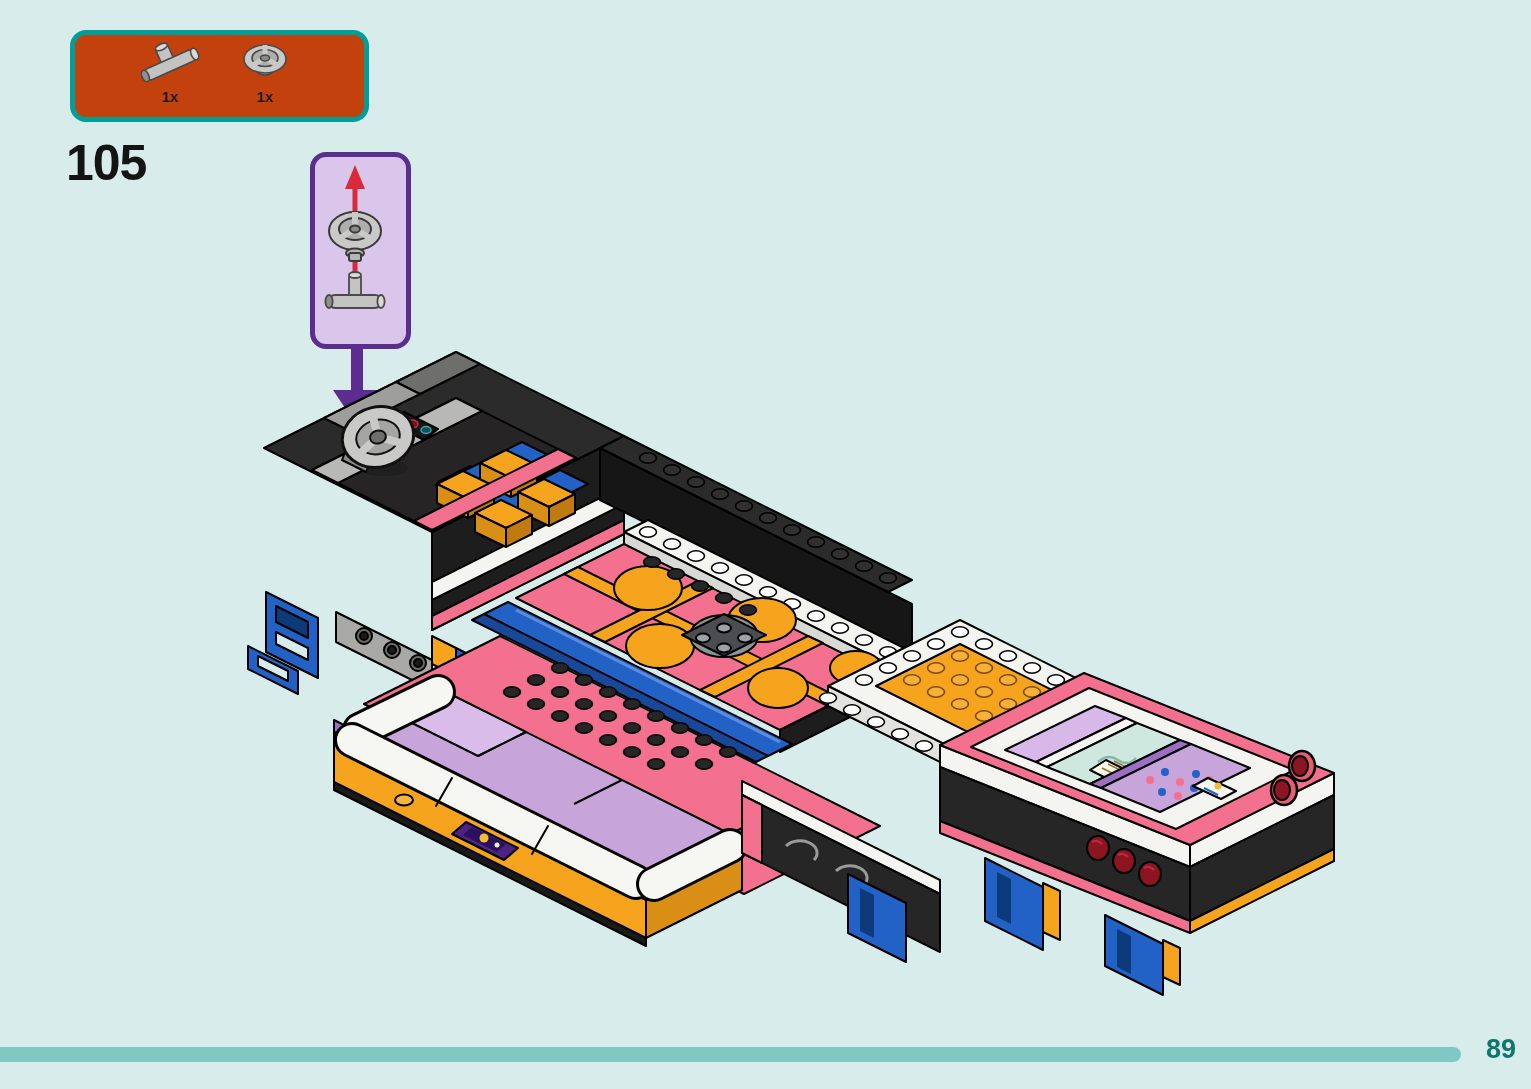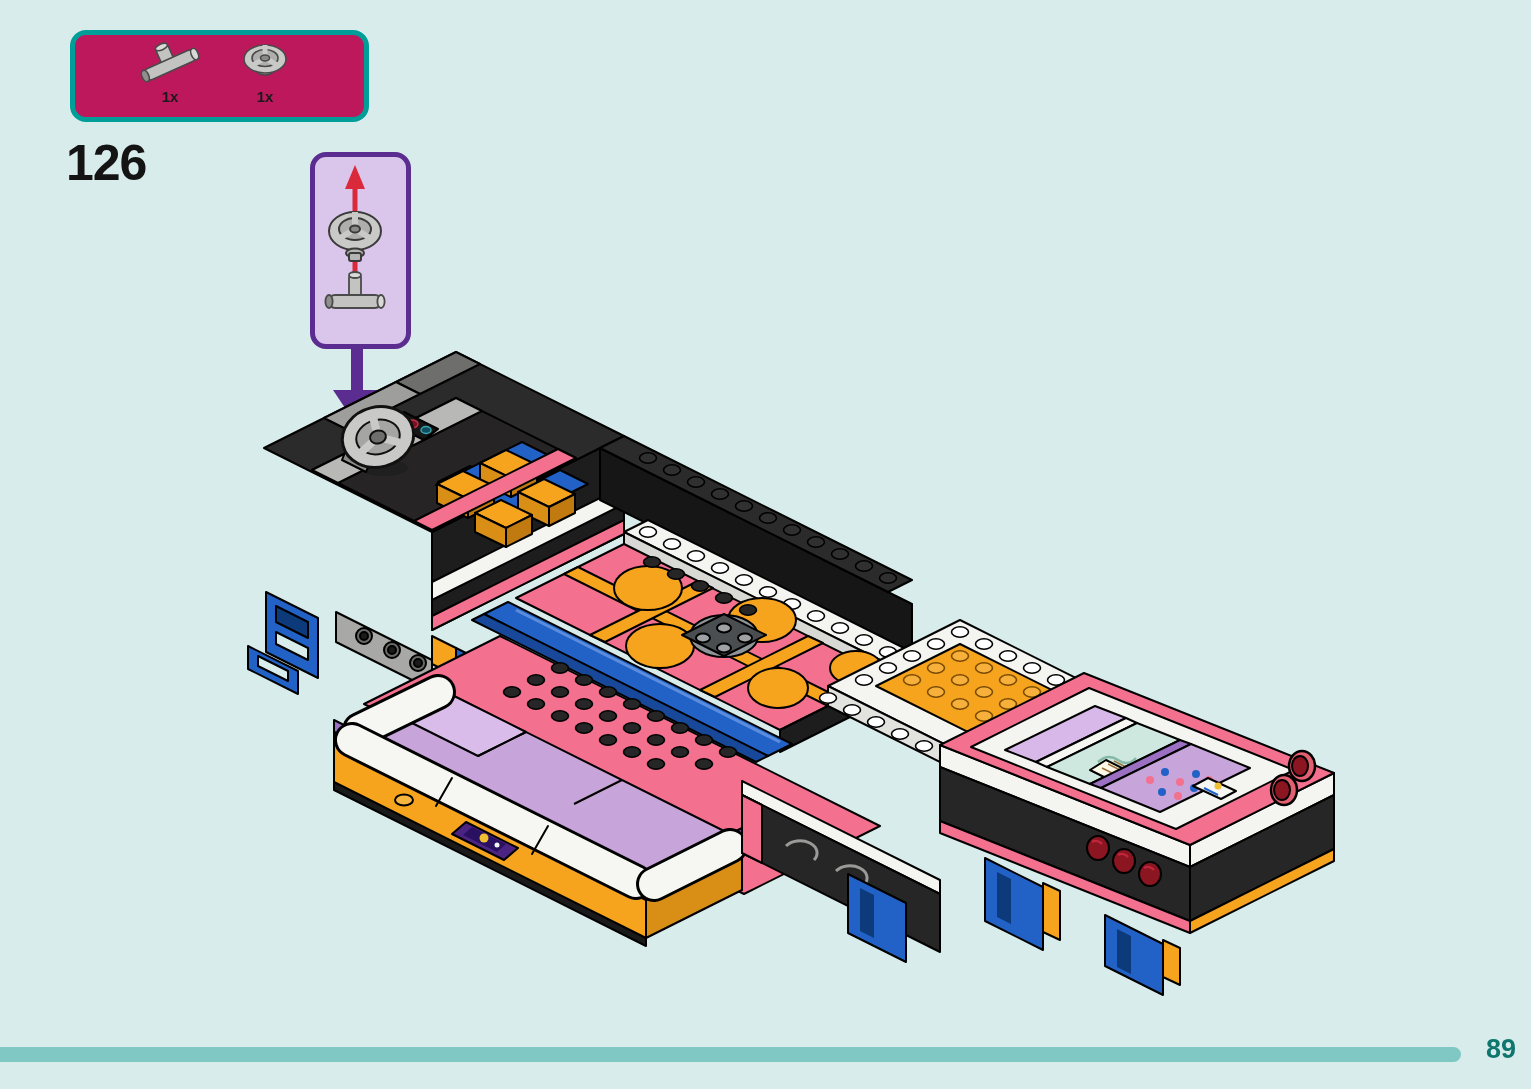--- a/index.html
+++ b/index.html
@@ -3,21 +3,21 @@
 <meta charset="utf-8">
 <style>
   html,body{margin:0;padding:0;}
   body{
     width:1531px;height:1089px;position:relative;overflow:hidden;
     background:#d8eceb;
     font-family:"Liberation Sans","DejaVu Sans",sans-serif;
   }
   .parts-callout{
     position:absolute;left:70px;top:30px;width:289px;height:82px;
-    background:#be185d;border:5px solid #009e98;border-radius:16px;
+    background:#c2410c;border:5px solid #009e98;border-radius:16px;
   }
   .step-number{
     position:absolute;left:66px;top:134px;
     font-size:50px;font-weight:bold;color:#141414;letter-spacing:-1px;
   }
   .inset-box{
     position:absolute;left:310px;top:152px;width:91px;height:187px;
     background:#d9c6ea;border:5px solid #5c2d91;border-radius:16px;
   }
   .main-art{position:absolute;left:0;top:0;width:1531px;height:1089px;}
@@ -52,21 +52,21 @@
       <rect x="185" y="26" width="10" height="9" rx="2" fill="#b5b5b3"></rect>
       <ellipse cx="190" cy="24" rx="21" ry="14" fill="#c9c9c7"></ellipse>
       <ellipse cx="190" cy="23" rx="13" ry="8.5" fill="#aeaeac"></ellipse>
       <path d="M190 23 L190 10 M190 23 L178 30 M190 23 L202 30" stroke="#c9c9c7" stroke-width="5"></path>
       <ellipse cx="190" cy="23" rx="4.5" ry="3" fill="#8a8a88"></ellipse>
     </g>
     <text class="lbl" x="190" y="67" text-anchor="middle">1x</text>
   </svg>
 </div>
 
-<div class="step-number">126</div>
+<div class="step-number">105</div>
 
 <div class="inset-box">
   <svg width="81" height="177" viewBox="0 0 81 177">
     <g>
       <line x1="40" y1="148" x2="40" y2="28" stroke="#d9293a" stroke-width="5"></line>
       <polygon points="40,8 30,32 50,32" fill="#d9293a"></polygon>
     </g>
     <g stroke="#3a3a3a" stroke-width="2">
       <ellipse cx="40" cy="74" rx="26" ry="19" fill="#c9c9c7"></ellipse>
       <ellipse cx="40" cy="72" rx="16" ry="11" fill="#aeaeac"></ellipse>

